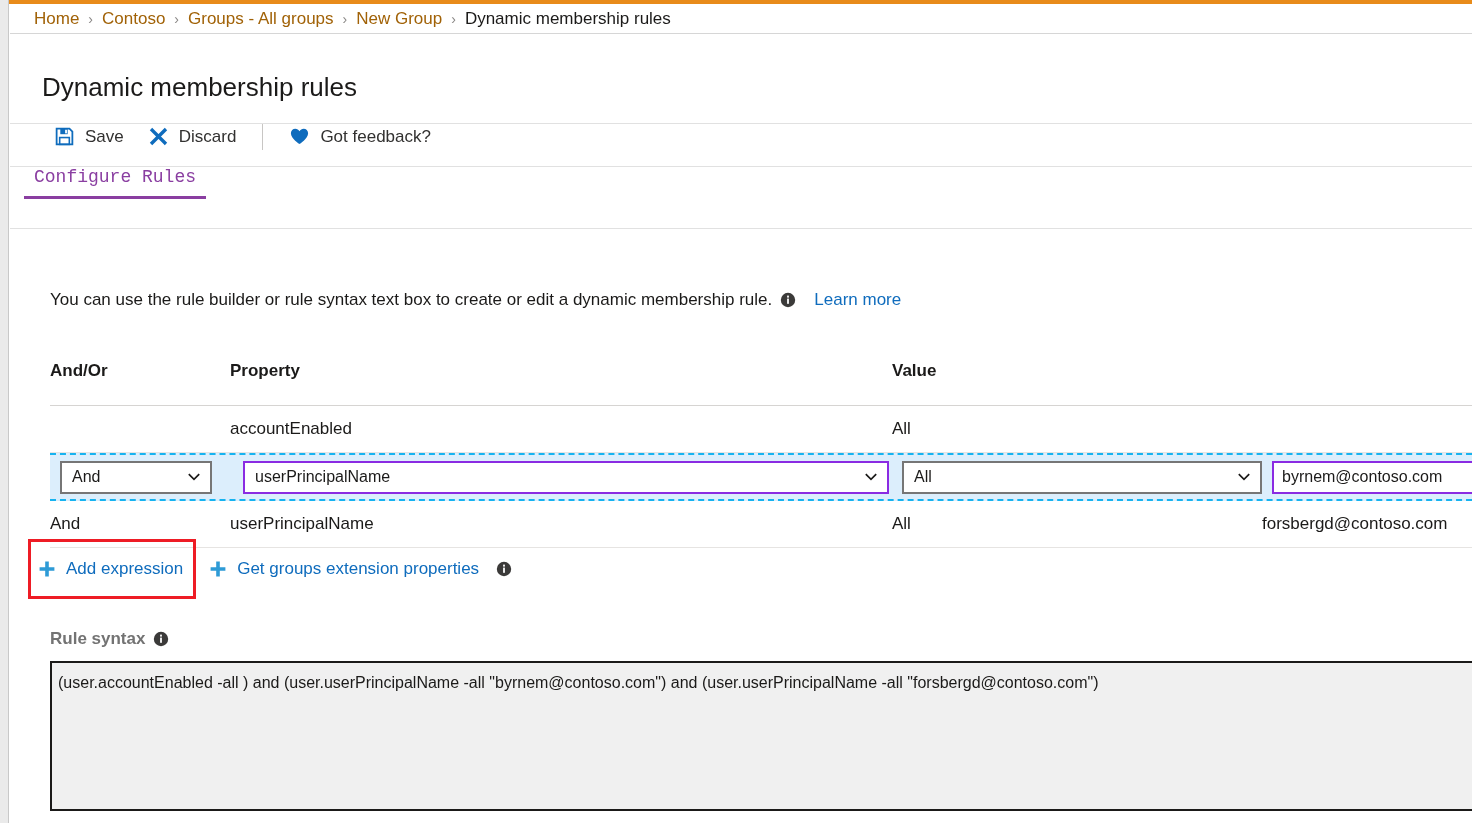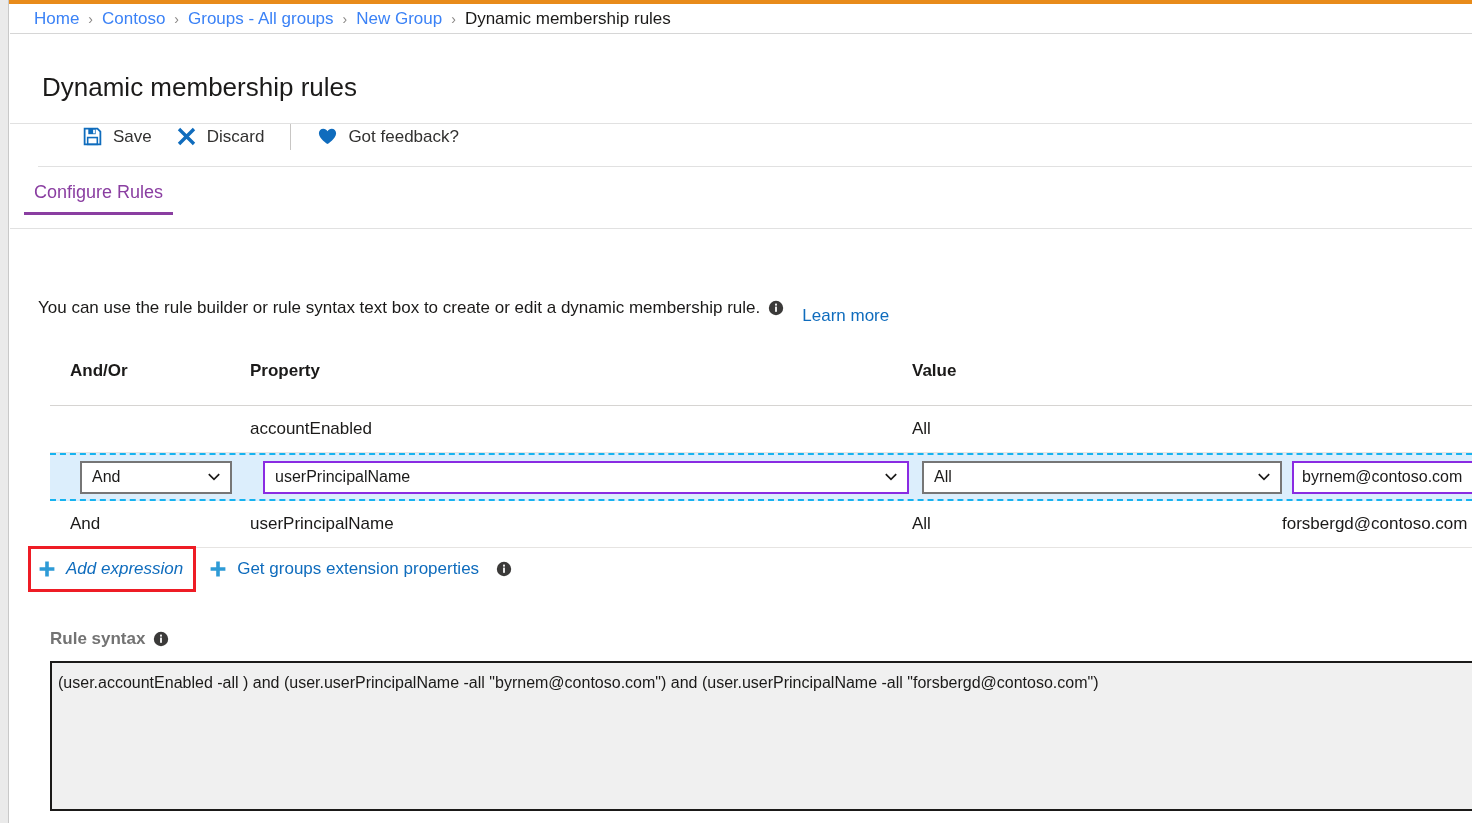--- a/index.html
+++ b/index.html
@@ -50,21 +50,21 @@
     display: flex;
     align-items: center;
     padding-left: 24px;
     font-size: 17px;
     background: #ffffff;
     border-bottom: 1px solid #d6d6d6;
     box-sizing: border-box;
     white-space: nowrap;
   }
   .crumb-link {
-    color: #3b82f6;
+    color: #a16207;
     cursor: pointer;
   }
   .crumb-current { color: #1b1a19; }
   .crumb-sep {
     color: #8a8886;
     margin: 0 9px;
     font-size: 14px;
   }
 
   
@@ -89,21 +89,20 @@
     position: absolute;
     top: 107px;
     left: 10px;
     right: 0;
     height: 60px;
     display: flex;
     align-items: center;
     padding-left: 32px;
     border-bottom: 1px solid #e1e1e1;
     box-sizing: border-box;
-    margin-left: 28px;
   }
   .cmd-btn {
     display: flex;
     align-items: center;
     gap: 10px;
     height: 36px;
     padding: 0 12px;
     font-size: 17px;
     color: #323130;
     background: transparent;
@@ -121,23 +120,24 @@
   .icon-svg { display: block; }
 
   
   .tab-strip {
     position: absolute;
     top: 167px;
     left: 10px;
     right: 0;
     height: 62px;
     display: flex;
-    align-items: center;
+    align-items: flex-start;
     padding-left: 14px;
     box-sizing: border-box;
+    font-family: Liberation Mono, monospace;
   }
   .tab-strip::after {
     content: "";
     position: absolute;
     left: 0; right: 0; bottom: 0;
     height: 1px;
     background: #e1e1e1;
   }
   .tab {
     position: relative;
@@ -165,56 +165,55 @@
     left: 10px;
     right: 0;
     bottom: 0;
     padding: 0 0 0 40px;
     box-sizing: border-box;
   }
 
   .intro {
     position: absolute;
     top: 61px;
-    left: 28px;
+    left: 40px;
     display: flex;
     align-items: center;
     font-size: 17px;
     color: #1b1a19;
     white-space: nowrap;
   }
   .info-dot {
     display: inline-flex;
     margin-left: 8px;
     vertical-align: middle;
   }
   .link {
     color: #0f6cbd;
     cursor: pointer;
     margin-left: 18px;
-    margin-top: 16px;
   }
 
   
   .rules-table {
     position: absolute;
     top: 132px;
     left: 40px;
     width: 1432px;
   }
   .rt-header {
     display: flex;
     align-items: flex-start;
     height: 44px;
     font-size: 17px;
     font-weight: bold;
     color: #1b1a19;
     border-bottom: 1px solid #d6d4d2;
   }
-  .col-andor  { width: 180px; flex: 0 0 180px; margin-left: 20px; }
+  .col-andor  { width: 180px; flex: 0 0 180px; }
   .col-prop   { width: 662px; flex: 0 0 662px; }
   .col-oper   { width: 370px; flex: 0 0 370px; }
   .col-value  { width: 220px; flex: 0 0 220px; }
 
   .rt-row {
     display: flex;
     align-items: center;
     height: 47px;
     font-size: 17px;
     color: #1b1a19;
@@ -281,26 +280,25 @@
   .add-row {
     position: absolute;
     top: 317px;
     left: 18px;
     display: flex;
     align-items: center;
     height: 46px;
   }
   .annot-box {
     border: 3px solid #ee1c25;
-    height: 46px;
+    height: 60px;
     display: flex;
     align-items: center;
     box-sizing: border-box;
     padding: 0 10px 0 6px;
-    font-style: italic;
   }
   .plus-link {
     display: flex;
     align-items: center;
     gap: 9px;
     font-size: 17px;
     color: #0f6cbd;
     cursor: pointer;
     white-space: nowrap;
   }

